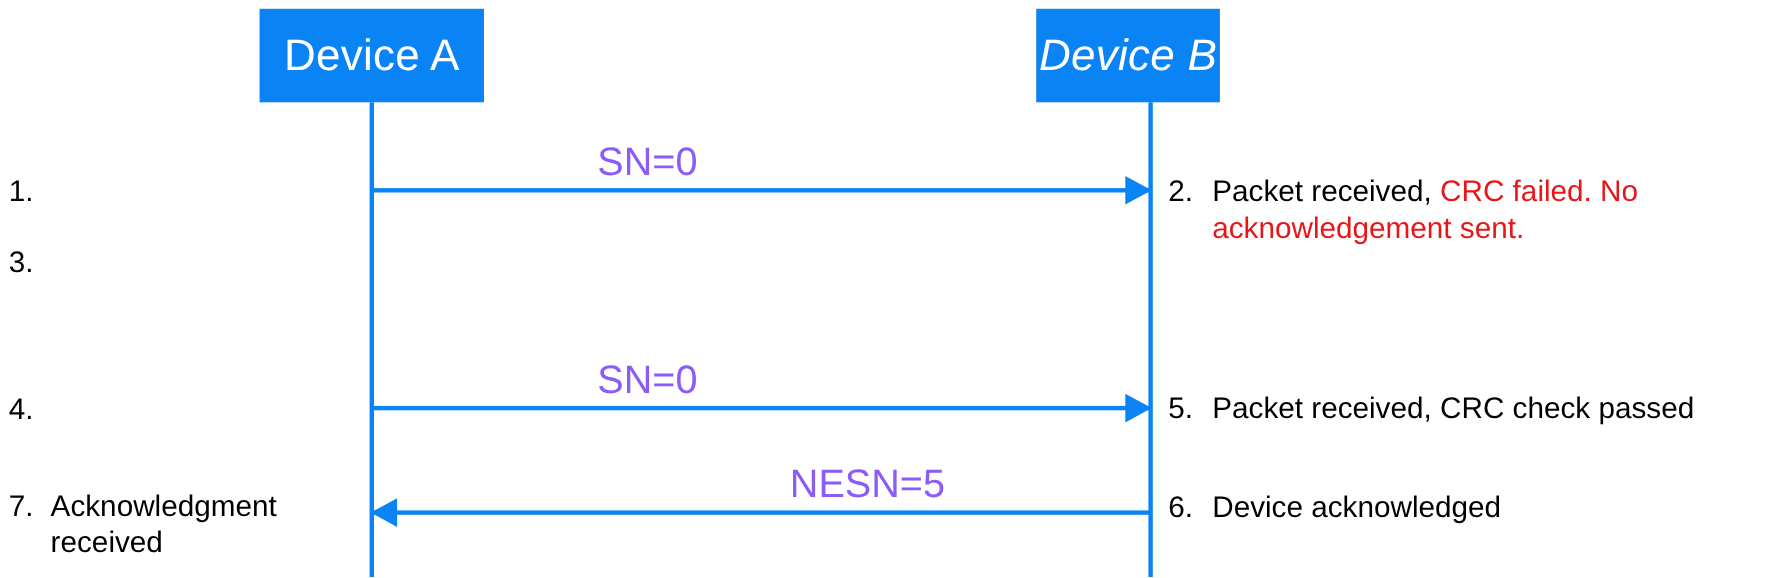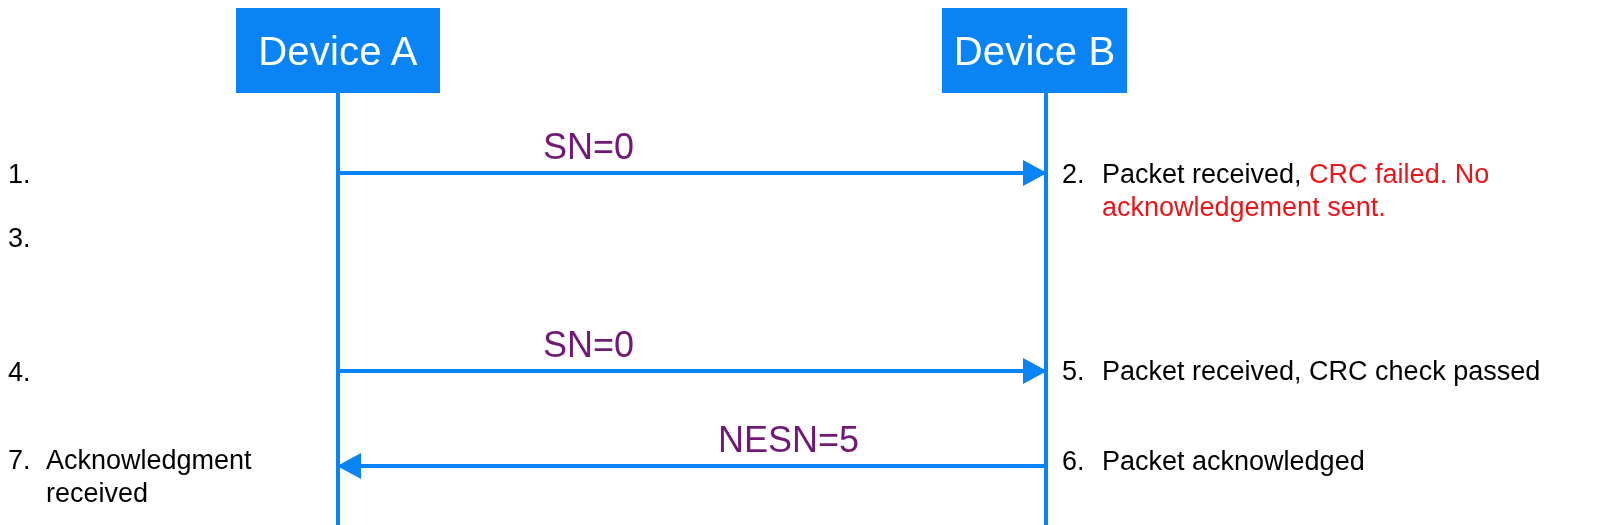--- a/index.html
+++ b/index.html
@@ -33,21 +33,21 @@
   }
   .actor-label {
     color: #ffffff;
     font-size: 40px;
     font-weight: 400;
     letter-spacing: 0.2px;
     line-height: 1;
     white-space: nowrap;
   }
   #actor-a { left: 236px; width: 204px; }
-  #actor-b { left: 942px; width: 185px; }
+  #actor-b { left: 942px; width: 167px; font-style: italic; }
 
   
   .lifeline {
     position: absolute;
     top: 93px;
     bottom: 0;
     width: 4px;
     background: var(--accent, #0a84f5);
   }
   #lifeline-a { left: 336px; }
@@ -81,21 +81,21 @@
     border-left: 24px solid var(--accent, #0a84f5);
   }
   .message.to-left .head {
     left: -1px;
     border-right: 24px solid var(--accent, #0a84f5);
   }
   .message .msg-label {
     position: absolute;
     bottom: 8px;
     font-size: 36px;
-    color: #701a75;
+    color: #8b5cf6;
     white-space: nowrap;
     line-height: 1;
   }
 
   #msg-1 { top: 173px; }
   #msg-1 .msg-label { left: 205px; }
   #msg-2 { top: 371px; }
   #msg-2 .msg-label { left: 205px; }
   #msg-3 { top: 466px; }
   #msg-3 .msg-label { left: 380px; }
@@ -193,16 +193,16 @@
     <span class="body"><span>Packet received, </span><span class="err" style="color: rgb(232, 22, 26);">CRC failed. No acknowledgement sent.</span></span>
   </div>
 
   <div class="note right-note" id="note-5">
     <span class="num">5.</span>
     <span class="body">Packet received, CRC check passed</span>
   </div>
 
   <div class="note right-note" id="note-6">
     <span class="num">6.</span>
-    <span class="body">Packet acknowledged</span>
+    <span class="body">Device acknowledged</span>
   </div>
 
 </div>
 
 </body></html>

